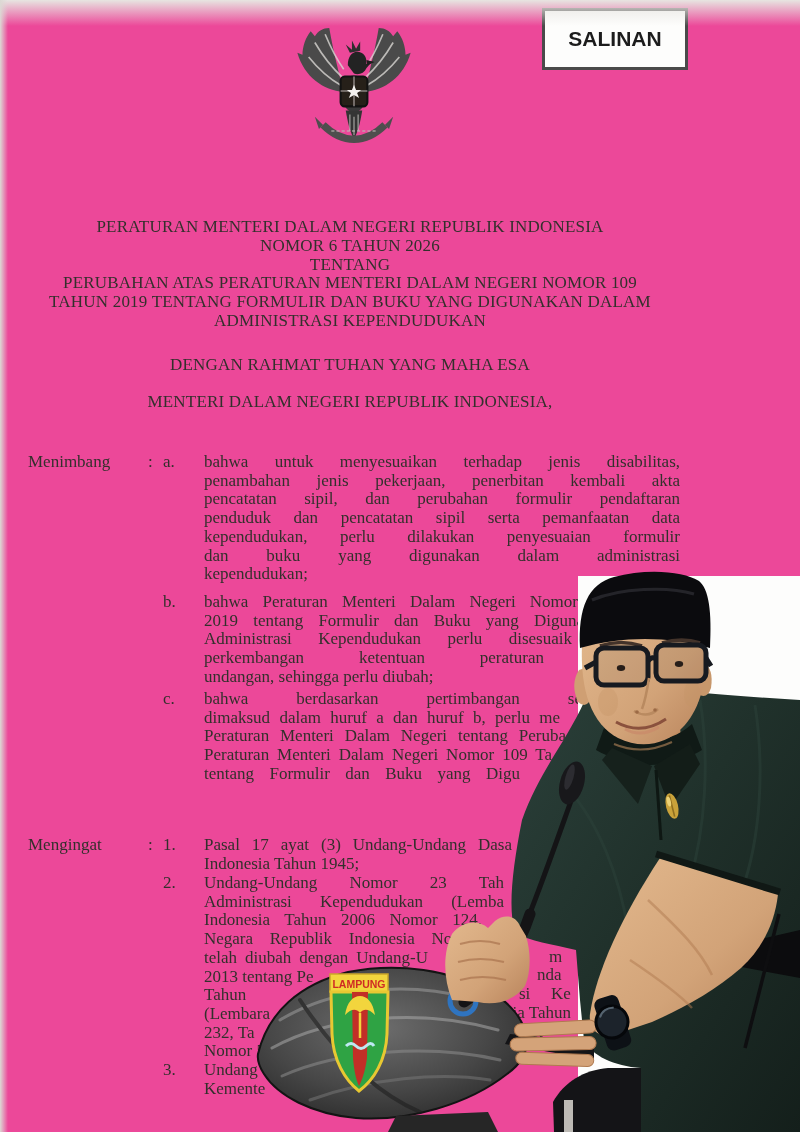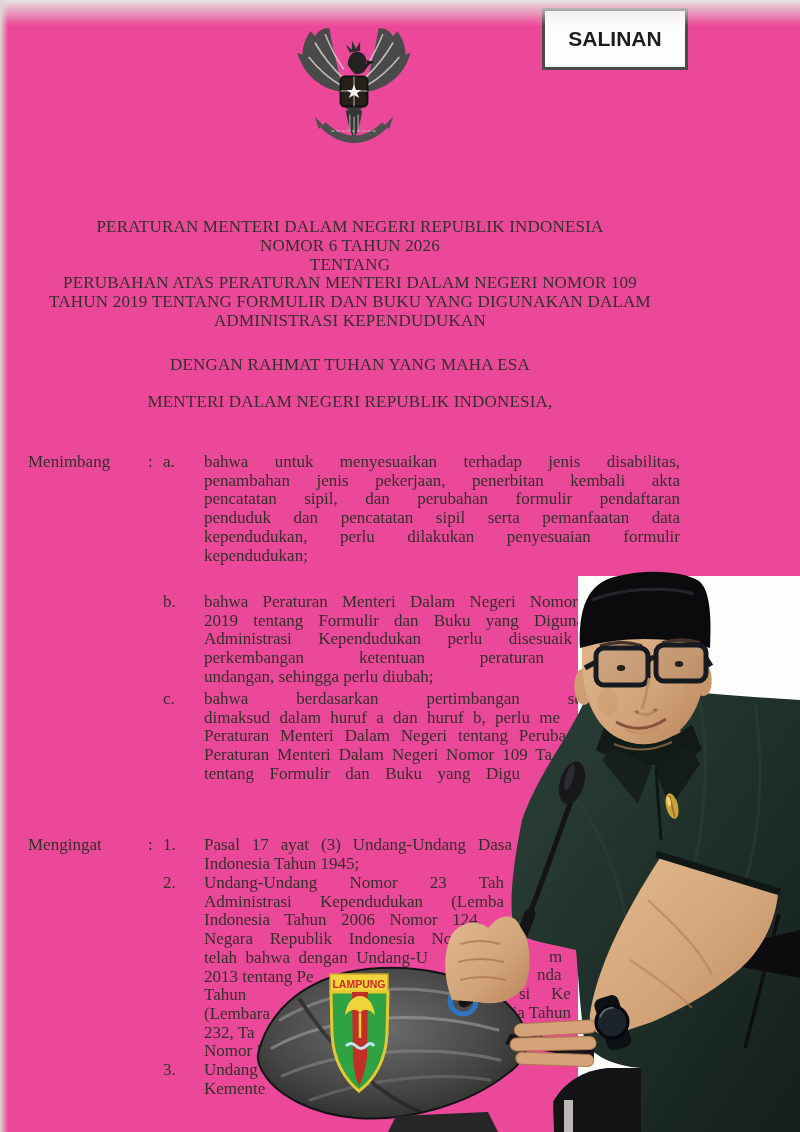--- a/index.html
+++ b/index.html
@@ -87,20 +87,21 @@
     <div class="lbl" style="left:28px;top:453px">Menimbang</div>
     <div class="lbl" style="left:148px;top:453px">:</div>
 
     <div class="item" style="left:204px;top:453px">
       <div class="marker">a.</div>
       <div class="line jl" style="width:476px">bahwa untuk menyesuaikan terhadap jenis disabilitas,</div>
       <div class="line jl" style="width:476px">penambahan jenis pekerjaan, penerbitan kembali akta</div>
       <div class="line jl" style="width:476px">pencatatan sipil, dan perubahan formulir pendaftaran</div>
       <div class="line jl" style="width:476px">penduduk dan pencatatan sipil serta pemanfaatan data</div>
       <div class="line jl" style="width:476px">kependudukan, perlu dilakukan penyesuaian formulir</div>
+      <div class="line jl" style="width:476px">dan buku yang digunakan dalam administrasi</div>
       <div class="line">kependudukan;</div>
     </div>
 
     <div class="item" style="left:204px;top:593px">
       <div class="marker">b.</div>
       <div class="line jl" style="width:374px">bahwa Peraturan Menteri Dalam Negeri Nomor</div>
       <div class="line jl" style="width:380px">2019 tentang Formulir dan Buku yang Diguna</div>
       <div class="line jl" style="width:368px">Administrasi Kependudukan perlu disesuaik</div>
       <div class="line jl" style="width:340px">perkembangan ketentuan peraturan</div>
       <div class="line">undangan, sehingga perlu diubah;</div>
@@ -123,21 +124,21 @@
       <div class="line jl" style="width:308px">Pasal 17 ayat (3) Undang-Undang Dasa</div>
       <div class="line">Indonesia Tahun 1945;</div>
     </div>
 
     <div class="item" style="left:204px;top:874px">
       <div class="marker">2.</div>
       <div class="line jl" style="width:300px">Undang-Undang Nomor 23 Tah</div>
       <div class="line jl" style="width:300px">Administrasi Kependudukan (Lemba</div>
       <div class="line jl" style="width:278px">Indonesia Tahun 2006 Nomor 124,</div>
       <div class="line jl" style="width:270px">Negara Republik Indonesia Nomo</div>
-      <div class="line jl" style="width:224px">telah bahwa dengan Undang-U</div>
+      <div class="line jl" style="width:224px">telah diubah dengan Undang-U</div>
       <div class="line">2013 tentang Pe</div>
       <div class="line jl" style="width:112px">Tahun 2</div>
       <div class="line">(Lembara</div>
       <div class="line">232, Ta</div>
       <div class="line">Nomor 5</div>
     </div>
 
     <div class="item" style="left:204px;top:1061px">
       <div class="marker">3.</div>
       <div class="line">Undang</div>

